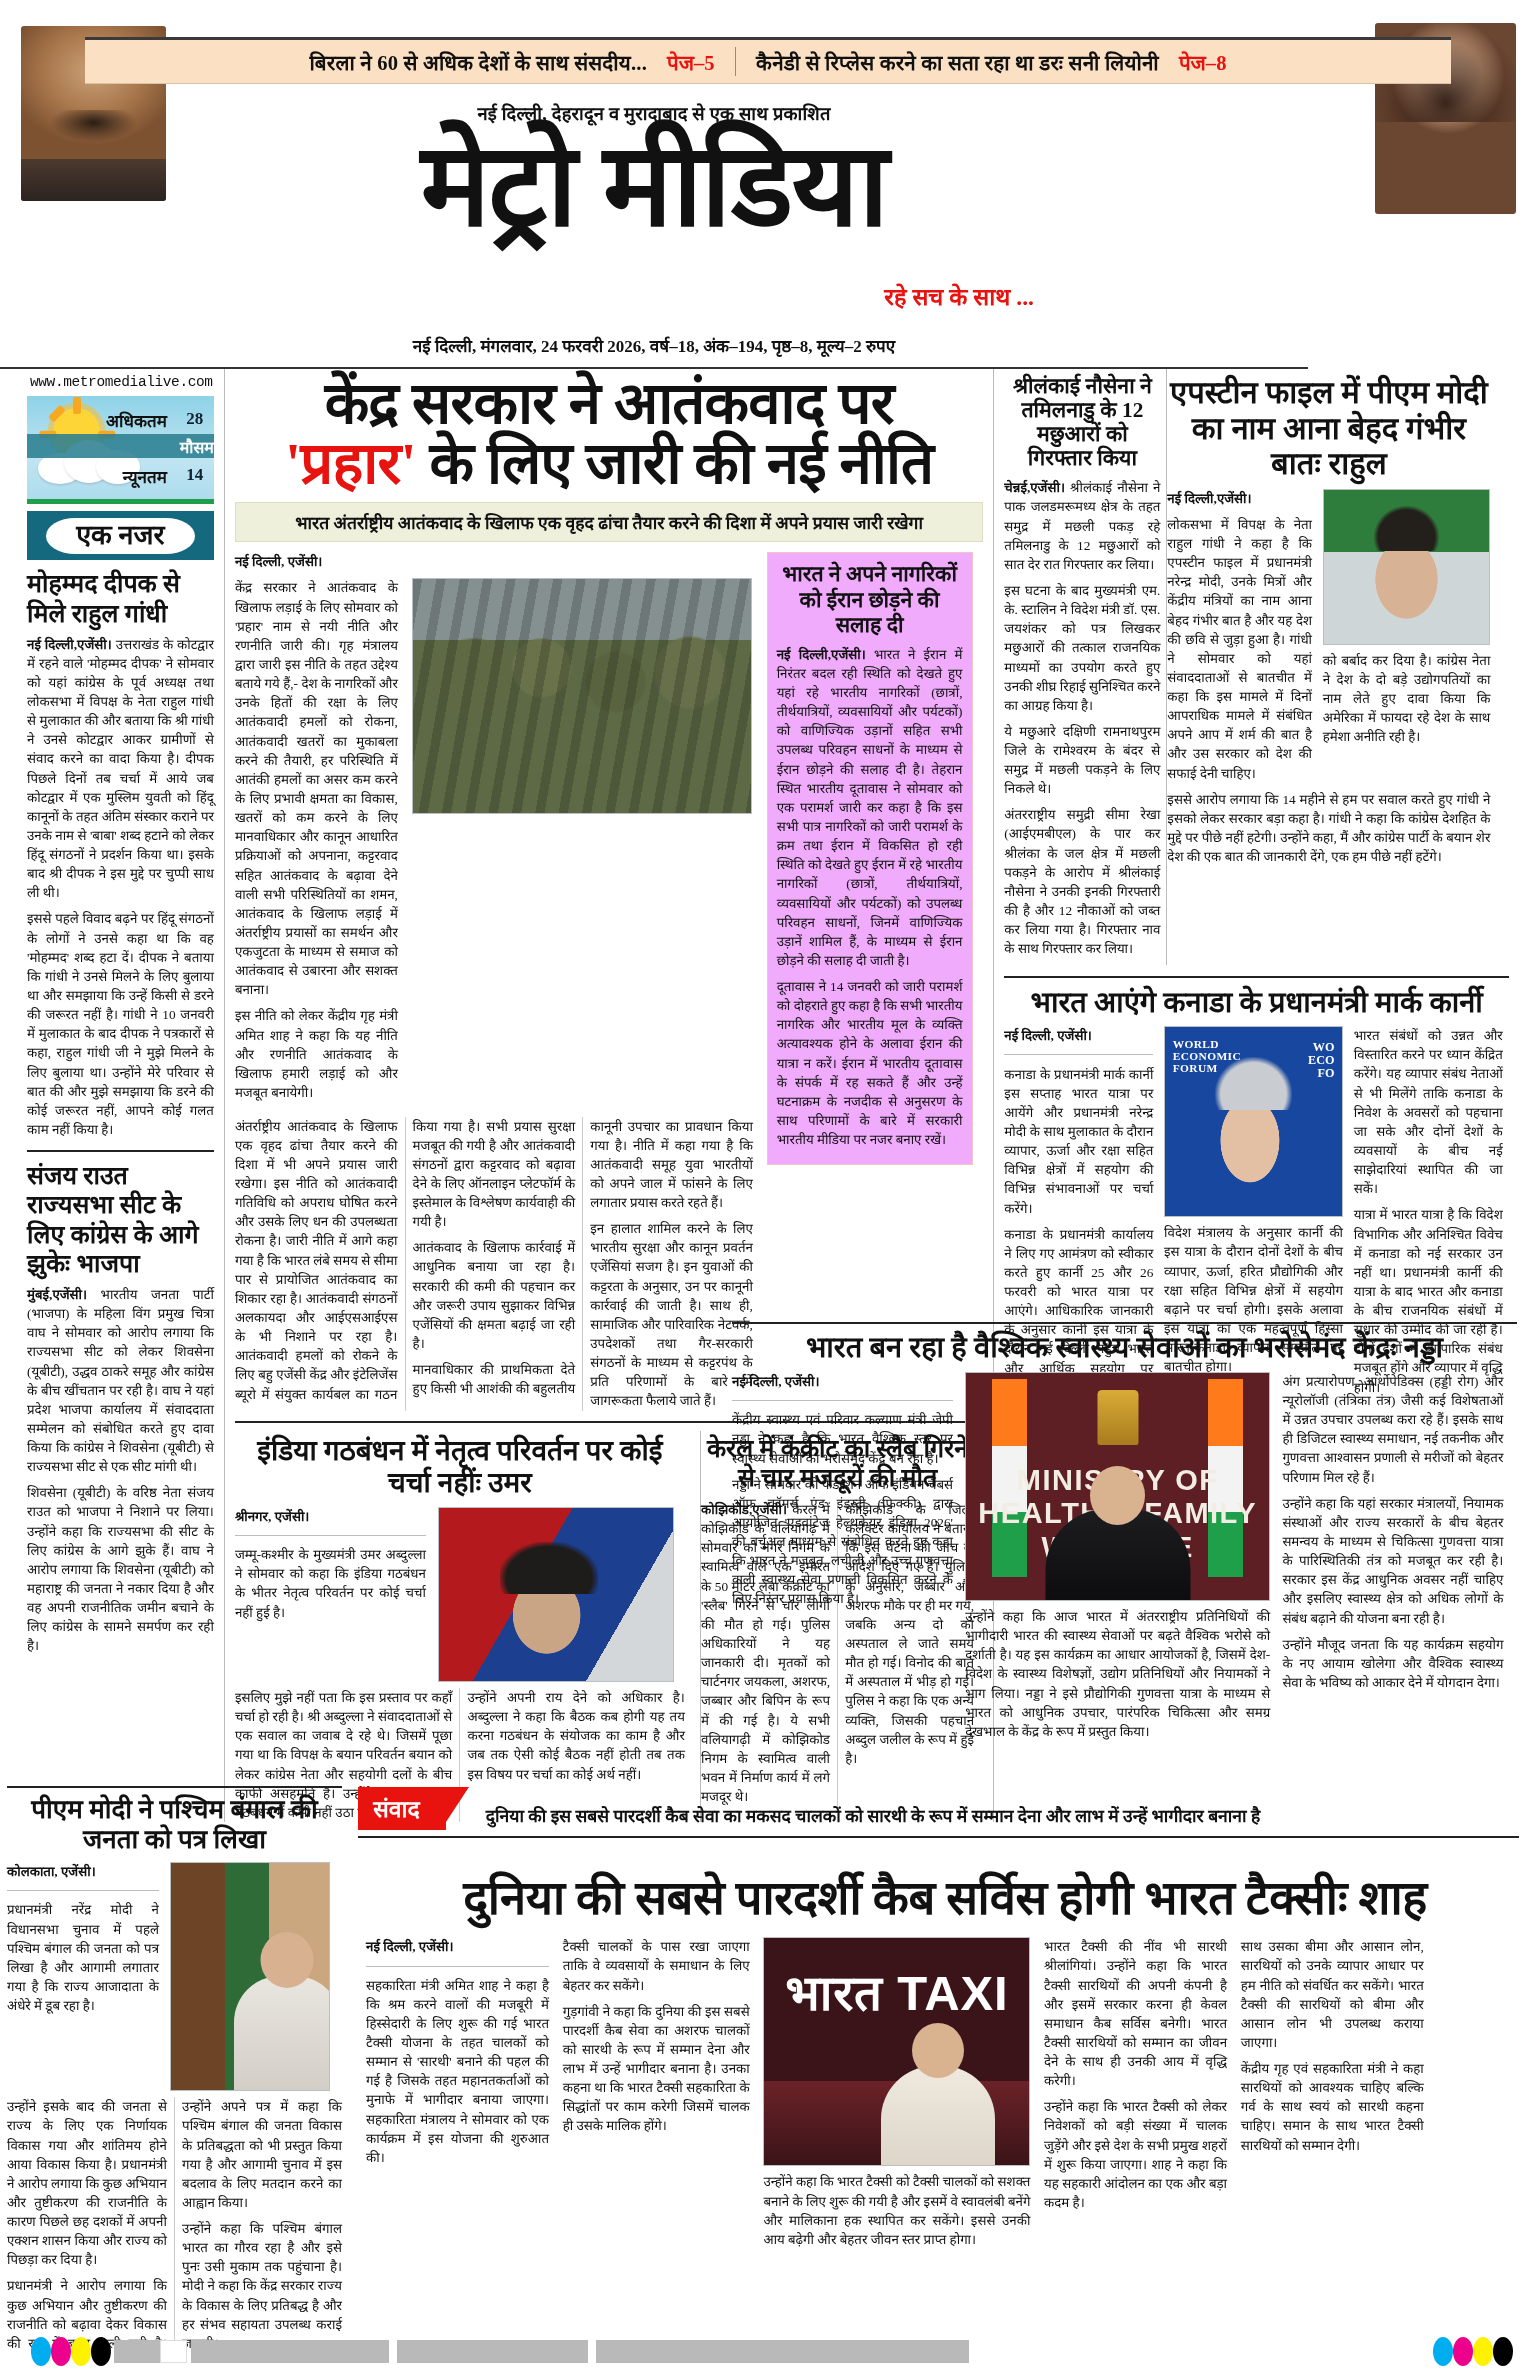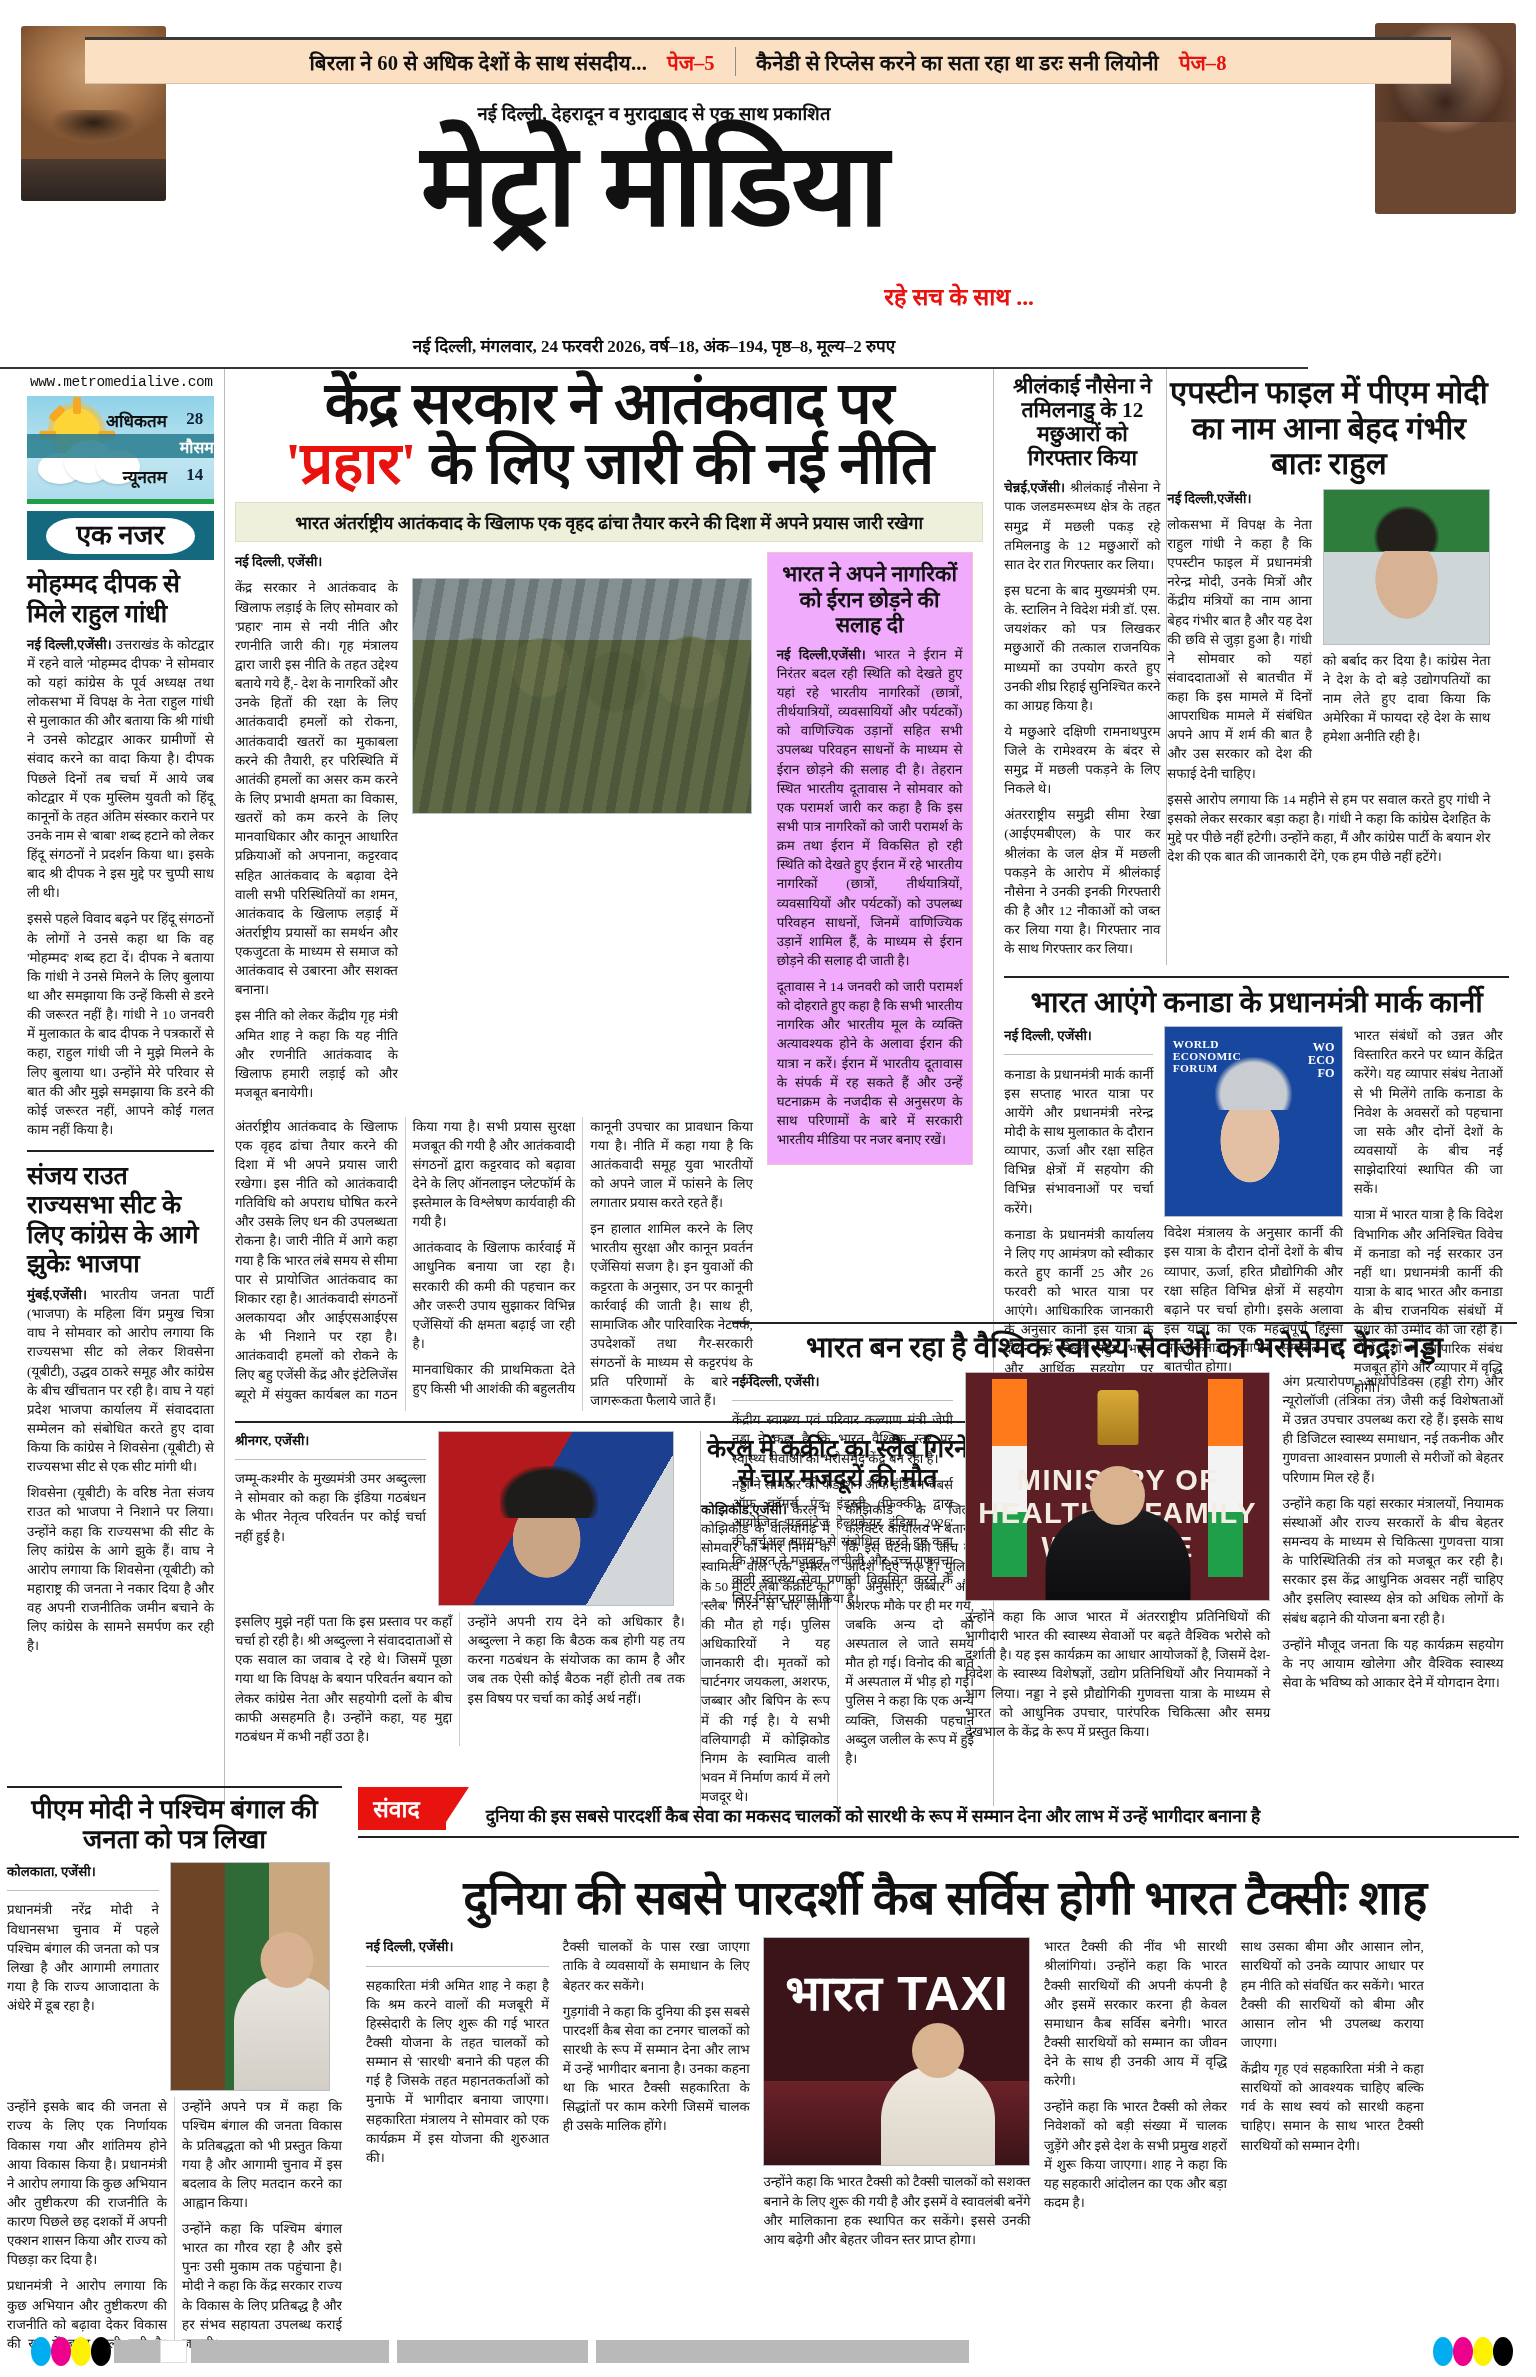--- a/index.html
+++ b/index.html
@@ -333,20 +333,21 @@
             <p class="body-p"><b class="dateline-in">नई दिल्ली,एजेंसी।</b> <span>भारत ने ईरान में निरंतर बदल रही स्थिति को देखते हुए यहां रहे भारतीय नागरिकों (छात्रों, तीर्थयात्रियों, व्यवसायियों और पर्यटकों) को वाणिज्यिक उड़ानों सहित सभी उपलब्ध परिवहन साधनों के माध्यम से ईरान छोड़ने की सलाह दी है। तेहरान स्थित भारतीय दूतावास ने सोमवार को एक परामर्श जारी कर कहा है कि इस सभी पात्र नागरिकों को जारी परामर्श के क्रम तथा ईरान में विकसित हो रही स्थिति को देखते हुए ईरान में रहे भारतीय नागरिकों (छात्रों, तीर्थयात्रियों, व्यवसायियों और पर्यटकों) को उपलब्ध परिवहन साधनों, जिनमें वाणिज्यिक उड़ानें शामिल हैं, के माध्यम से ईरान छोड़ने की सलाह दी जाती है।</span></p>
             <p class="body-p">दूतावास ने 14 जनवरी को जारी परामर्श को दोहराते हुए कहा है कि सभी भारतीय नागरिक और भारतीय मूल के व्यक्ति अत्यावश्यक होने के अलावा ईरान की यात्रा न करें। ईरान में भारतीय दूतावास के संपर्क में रह सकते हैं और उन्हें घटनाक्रम के नजदीक से अनुसरण के साथ परिणामों के बारे में सरकारी भारतीय मीडिया पर नजर बनाए रखें।</p>
           </div>
         </div>
       </div>
 
       <hr class="thick">
 
       <div style="display:flex; gap:15.2px;">
         <div style="width:450px;">
+          <h3 class="sub-h">इंडिया गठबंधन में नेतृत्व परिवर्तन पर कोई चर्चा नहींः उमर</h3>
           <div style="display:flex;gap:12.2px;">
             <div style="width:191px;">
               <p class="body-p"><b class="dateline-in">श्रीनगर, एजेंसी।</b></p>
               <hr class="thin">
               <p class="body-p">जम्मू-कश्मीर के मुख्यमंत्री उमर अब्दुल्ला ने सोमवार को कहा कि इंडिया गठबंधन के भीतर नेतृत्व परिवर्तन पर कोई चर्चा नहीं हुई है।</p>
             </div>
             <div style="width:236px;">
               <div class="photo umar"></div>
             </div>
           </div>
@@ -478,21 +479,21 @@
   <div style="position:absolute; left:366px; top:1852px; width:1158px;">
     <h1 class="bottom-lead">दुनिया की सबसे पारदर्शी कैब सर्विस होगी भारत टैक्सीः शाह</h1>
     <div style="display:flex; gap:13.7px;">
       <div style="width:183px;">
         <p class="body-p"><b class="dateline-in">नई दिल्ली, एजेंसी।</b></p>
         <hr class="thin">
         <p class="body-p">सहकारिता मंत्री अमित शाह ने कहा है कि श्रम करने वालों की मजबूरी में हिस्सेदारी के लिए शुरू की गई भारत टैक्सी योजना के तहत चालकों को सम्मान से 'सारथी' बनाने की पहल की गई है जिसके तहत महानतकर्ताओं को मुनाफे में भागीदार बनाया जाएगा। सहकारिता मंत्रालय ने सोमवार को एक कार्यक्रम में इस योजना की शुरुआत की।</p>
       </div>
       <div style="width:187px;">
         <p class="body-p">टैक्सी चालकों के पास रखा जाएगा ताकि वे व्यवसायों के समाधान के लिए बेहतर कर सकेंगे।</p>
-        <p class="body-p">गुड़गांवी ने कहा कि दुनिया की इस सबसे पारदर्शी कैब सेवा का टनगर चालकों को सारथी के रूप में सम्मान देना और लाभ में उन्हें भागीदार बनाना है। उनका कहना था कि भारत टैक्सी सहकारिता के सिद्धांतों पर काम करेगी जिसमें चालक ही उसके मालिक होंगे।</p>
+        <p class="body-p">गुड़गांवी ने कहा कि दुनिया की इस सबसे पारदर्शी कैब सेवा का अशरफ चालकों को सारथी के रूप में सम्मान देना और लाभ में उन्हें भागीदार बनाना है। उनका कहना था कि भारत टैक्सी सहकारिता के सिद्धांतों पर काम करेगी जिसमें चालक ही उसके मालिक होंगे।</p>
       </div>
       <div style="width:267px;">
         <div class="photo taxi">
           <div class="title">भारत TAXI</div>
           <div class="stage"></div>
           <div class="man"></div>
         </div>
         <p class="body-p" style="margin-top:6.1px;">उन्होंने कहा कि भारत टैक्सी को टैक्सी चालकों को सशक्त बनाने के लिए शुरू की गयी है और इसमें वे स्वावलंबी बनेंगे और मालिकाना हक स्थापित कर सकेंगे। इससे उनकी आय बढ़ेगी और बेहतर जीवन स्तर प्राप्त होगा।</p>
       </div>
       <div style="width:183px;">

